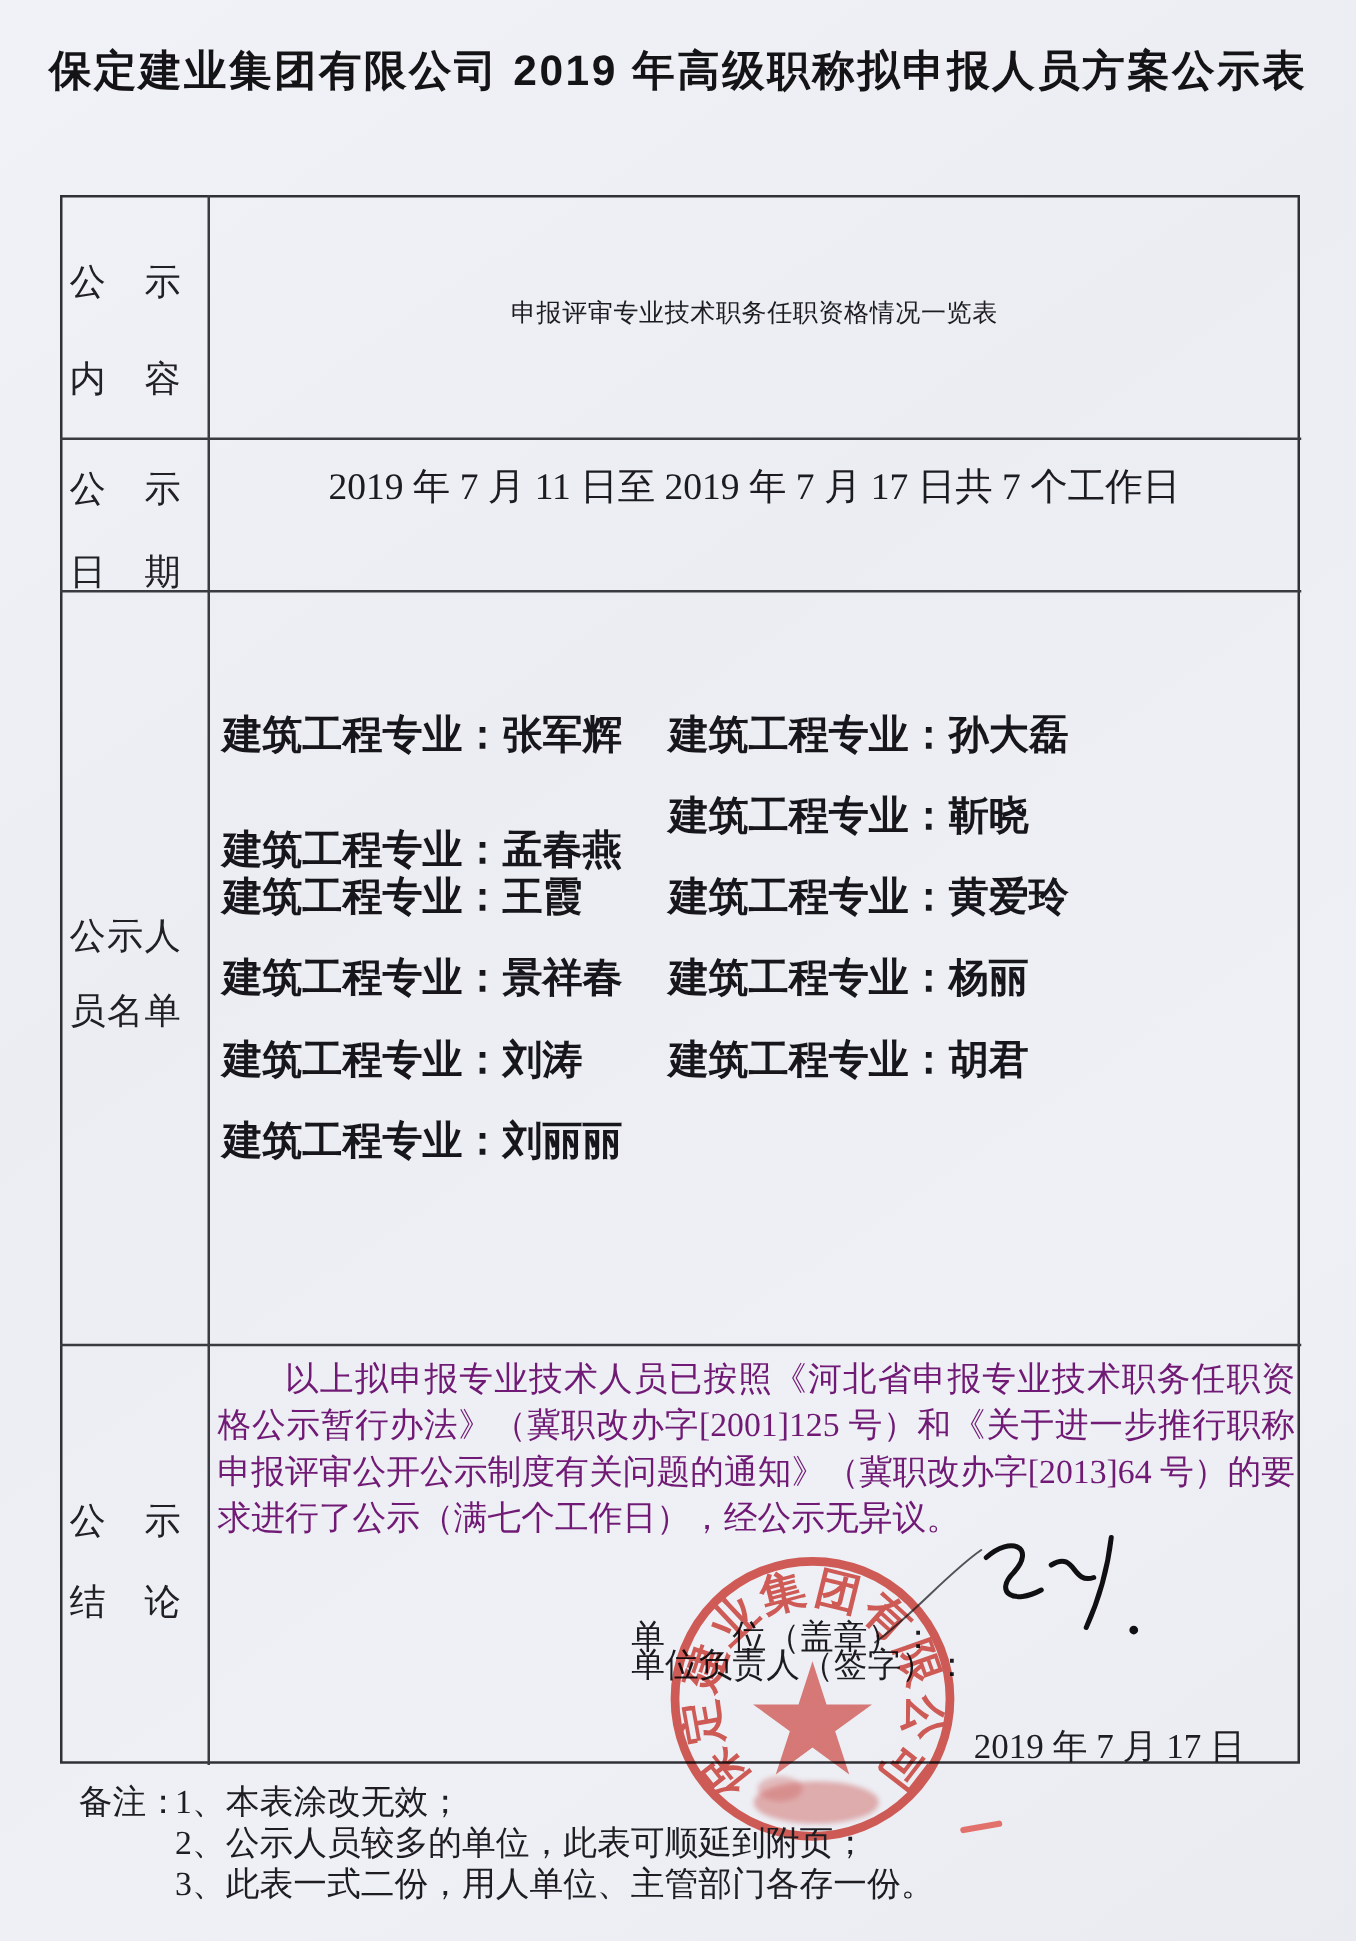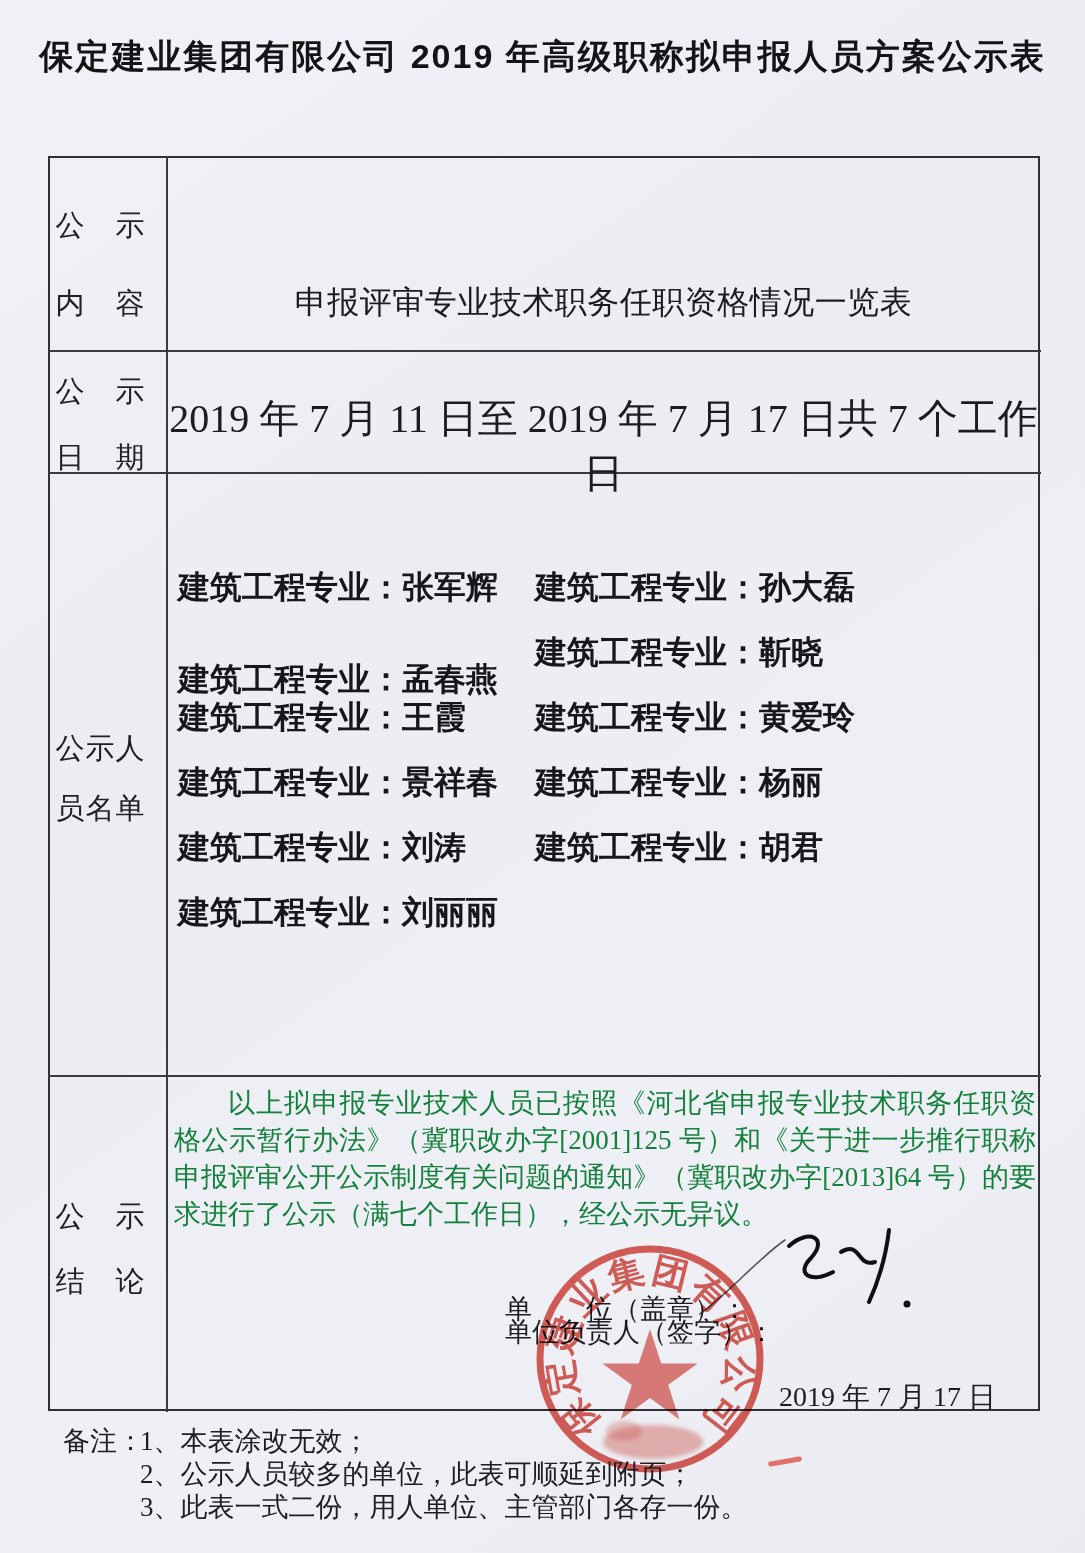--- a/index.html
+++ b/index.html
@@ -17,26 +17,26 @@
     font-weight:700;font-size:34px;letter-spacing:2px;color:#141417;
   }
   
   .tbl-border{left:48px;top:156px;width:988px;height:1251px;border:2.5px solid #303137;background:transparent;}
   .vline{left:166px;top:156px;width:2px;height:1256px;background:#3a3b41;}
   .hline{left:48px;width:993px;height:2px;background:#3a3b41;}
   
   .rowlabel{left:48px;width:105px;text-align:center;font-size:29px;letter-spacing:1px;color:#202025;}
   
   .cell-center{left:167px;width:873px;text-align:center;color:#1b1b20;}
-  .content-row1{top:237px;font-size:32px;letter-spacing:.5px;margin-top:44px;}
-  .content-row2{top:391px;font-size:40px;}
+  .content-row1{top:237px;font-size:20px;letter-spacing:.5px;}
+  .content-row2{top:369px;font-size:30px;}
   .person{font-family:"Liberation Sans","DejaVu Sans",sans-serif;font-weight:700;font-size:32px;color:#17171b;white-space:nowrap;}
   .conclusion-par{
     left:174px;top:1085px;width:862px;
-    font-size:27px;line-height:37px;text-align:justify;text-indent:2em;color:#15803d;
+    font-size:27px;line-height:37px;text-align:justify;text-indent:2em;color:#701a75;
   }
   .sig-label{left:505px;font-size:27px;color:#1b1b20;white-space:nowrap;}
   .conc-date{left:779px;top:1378px;font-size:28px;white-space:nowrap;}
   
   .notes-prefix{left:63px;top:1423px;font-size:27px;}
   .note-item{left:140px;font-size:27px;white-space:nowrap;}
   
   .stamp{left:528px;top:1239px;width:244px;height:244px;opacity:.85;mix-blend-mode:multiply;}
   .stamp .ring{fill:none;stroke:#d8443c;stroke-width:7;}
   .stamp .star{fill:#d8443c;opacity:.8;}

